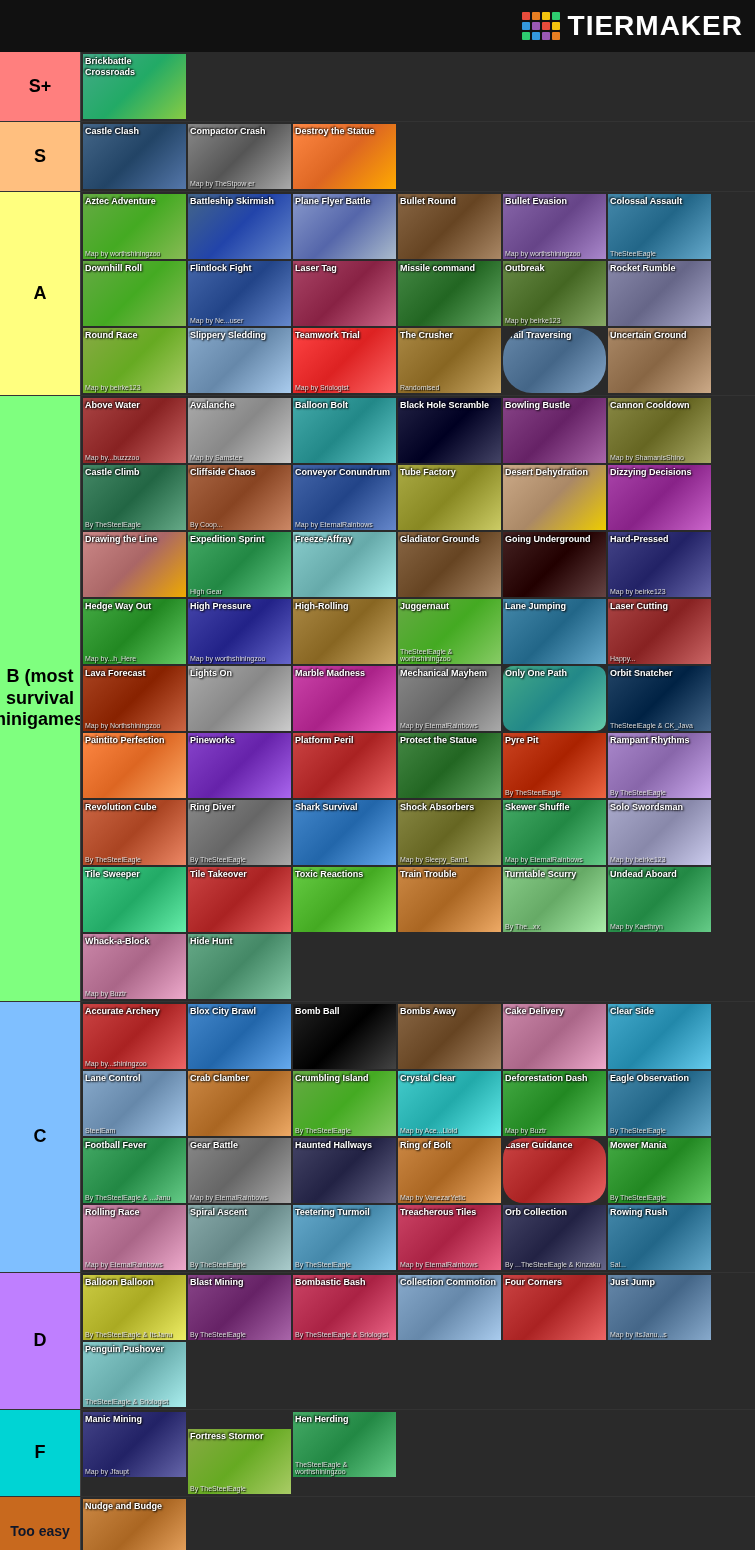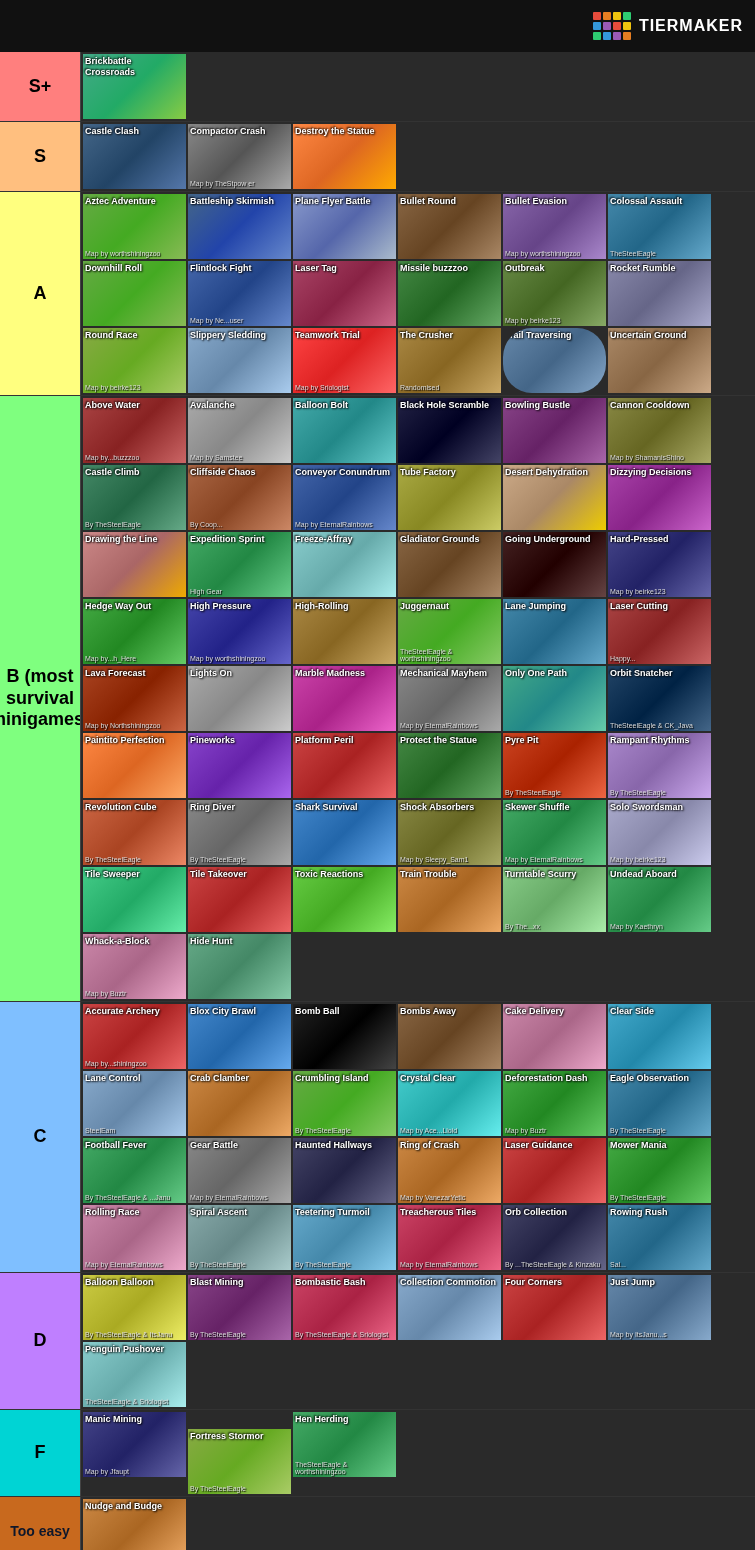--- a/index.html
+++ b/index.html
@@ -24,21 +24,21 @@
     }
     .logo-grid {
       display: grid;
       grid-template-columns: repeat(4, 8px);
       grid-template-rows: repeat(3, 8px);
       gap: 2px;
     }
     .logo-dot { width: 8px; height: 8px; border-radius: 1px; }
     .logo-text {
       color: white;
-      font-size: 16px;
+      font-size: 28px;
       font-weight: bold;
       letter-spacing: 1px;
       text-transform: uppercase;
     }
     .tier-row {
       display: flex;
       min-height: 70px;
       border-bottom: 1px solid #333;
     }
     .tier-label {
@@ -138,21 +138,21 @@
     .bg-hedge { background: linear-gradient(135deg, #4a4, #282, #6c6); }
     .bg-high-pressure { background: linear-gradient(135deg, #44a, #228, #66c); }
     .bg-high-rolling { background: linear-gradient(135deg, #a84, #862, #ca6); }
     .bg-juggernaut { background: linear-gradient(135deg, #6a4, #4a2, #8c6); }
     .bg-lane-jumping { background: linear-gradient(135deg, #48a, #268, #6ac); }
     .bg-laser-cut { background: linear-gradient(135deg, #a44, #822, #c66); padding-left: 12px; }
     .bg-lava { background: linear-gradient(135deg, #a42, #820, #c64); }
     .bg-lights { background: linear-gradient(135deg, #aaa, #888, #ccc); }
     .bg-marble { background: linear-gradient(135deg, #c4a, #a28, #e6c); }
     .bg-mechanical { background: linear-gradient(135deg, #888, #666, #aaa); }
-    .bg-one-path { background: linear-gradient(135deg, #4a8, #288, #6ca); }
+    .bg-one-path { background: linear-gradient(135deg, #4a8, #288, #6ca); border-radius: 10px; }
     .bg-orbit { background: linear-gradient(135deg, #246, #024, #468); }
     .bg-paintito { background: linear-gradient(135deg, #f84, #d62, #fa6); }
     .bg-pineworks { background: linear-gradient(135deg, #84c, #62a, #a6e); }
     .bg-platform { background: linear-gradient(135deg, #c44, #a22, #e66); }
     .bg-protect { background: linear-gradient(135deg, #484, #262, #6a6); }
     .bg-pyre { background: linear-gradient(135deg, #c42, #a20, #e64); }
     .bg-rampant { background: linear-gradient(135deg, #a8c, #86a, #cae); }
     .bg-revolution { background: linear-gradient(135deg, #c64, #a42, #e86); }
     .bg-ring { background: linear-gradient(135deg, #888, #666, #aaa); }
     .bg-shark { background: linear-gradient(135deg, #48c, #26a, #6ae); }
@@ -176,21 +176,21 @@
     .bg-cloud { background: linear-gradient(135deg, #8ac, #68a, #ace); }
     .bg-crab { background: linear-gradient(135deg, #c84, #a62, #ea6); }
     .bg-crumbling { background: linear-gradient(135deg, #6a4, #4a2, #8c6); }
     .bg-crystal { background: linear-gradient(135deg, #4cc, #2aa, #6ee); }
     .bg-deforest { background: linear-gradient(135deg, #4a4, #282, #6c6); }
     .bg-eagle { background: linear-gradient(135deg, #48a, #268, #6ac); }
     .bg-football { background: linear-gradient(135deg, #4a6, #284, #6c8); }
     .bg-gear { background: linear-gradient(135deg, #888, #666, #aaa); }
     .bg-haunted { background: linear-gradient(135deg, #446, #224, #668); }
     .bg-ring-fire { background: linear-gradient(135deg, #c84, #a62, #ea6); }
-    .bg-laser-guide { background: linear-gradient(135deg, #c44, #a22, #e66); }
+    .bg-laser-guide { background: linear-gradient(135deg, #c44, #a22, #e66); border-radius: 20px; }
     .bg-mower { background: linear-gradient(135deg, #4a4, #282, #6c6); }
     .bg-rolling-race { background: linear-gradient(135deg, #c8a, #a68, #eac); }
     .bg-spiral { background: linear-gradient(135deg, #8aa, #688, #acc); }
     .bg-teetering { background: linear-gradient(135deg, #6ac, #48a, #8ce); }
     .bg-treacherous { background: linear-gradient(135deg, #c46, #a24, #e68); }
     .bg-orb { background: linear-gradient(135deg, #446, #224, #668); }
     .bg-rowing { background: linear-gradient(135deg, #48a, #268, #6ac); }
     .bg-balloon-d { background: linear-gradient(135deg, #cc4, #aa2, #ee6); }
     .bg-blast { background: linear-gradient(135deg, #848, #626, #a6a); }
     .bg-bombastic { background: linear-gradient(135deg, #c46, #a24, #e68); }
@@ -297,21 +297,21 @@
           </div>
           <div class="game-item bg-flintlock">
             <div class="game-title">Flintlock Fight</div>
             <div class="game-author">Map by Ne...user</div>
           </div>
           <div class="game-item bg-laser">
             <div class="game-title">Laser Tag</div>
             <div class="game-author"></div>
           </div>
           <div class="game-item bg-missile">
-            <div class="game-title">Missile buzzzoo</div>
+            <div class="game-title">Missile command</div>
             <div class="game-author"></div>
           </div>
           <div class="game-item bg-outbreak">
             <div class="game-title">Outbreak</div>
             <div class="game-author">Map by beirke123</div>
           </div>
           <div class="game-item bg-rocket">
             <div class="game-title">Rocket Rumble</div>
             <div class="game-author"></div>
           </div>
@@ -603,21 +603,21 @@
           </div>
           <div class="game-item bg-gear">
             <div class="game-title">Gear Battle</div>
             <div class="game-author">Map by EternalRainbows</div>
           </div>
           <div class="game-item bg-haunted">
             <div class="game-title">Haunted Hallways</div>
             <div class="game-author"></div>
           </div>
           <div class="game-item bg-ring-fire">
-            <div class="game-title">Ring of Crash</div>
+            <div class="game-title">Ring of Bolt</div>
             <div class="game-author">Map by VanezarYetic</div>
           </div>
           <div class="game-item bg-laser-guide">
             <div class="game-title">Laser Guidance</div>
             <div class="game-author"></div>
           </div>
           <div class="game-item bg-mower">
             <div class="game-title">Mower Mania</div>
             <div class="game-author">By TheSteelEagle</div>
           </div>

